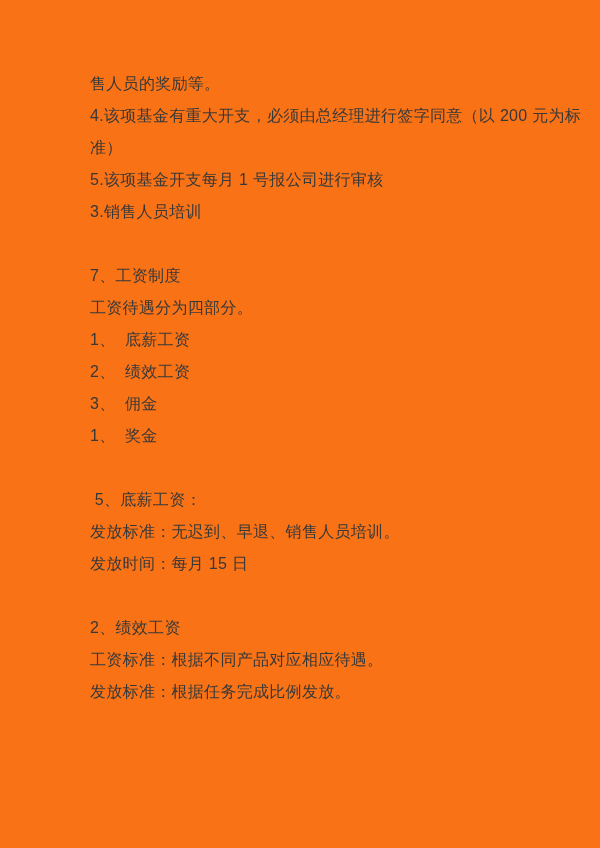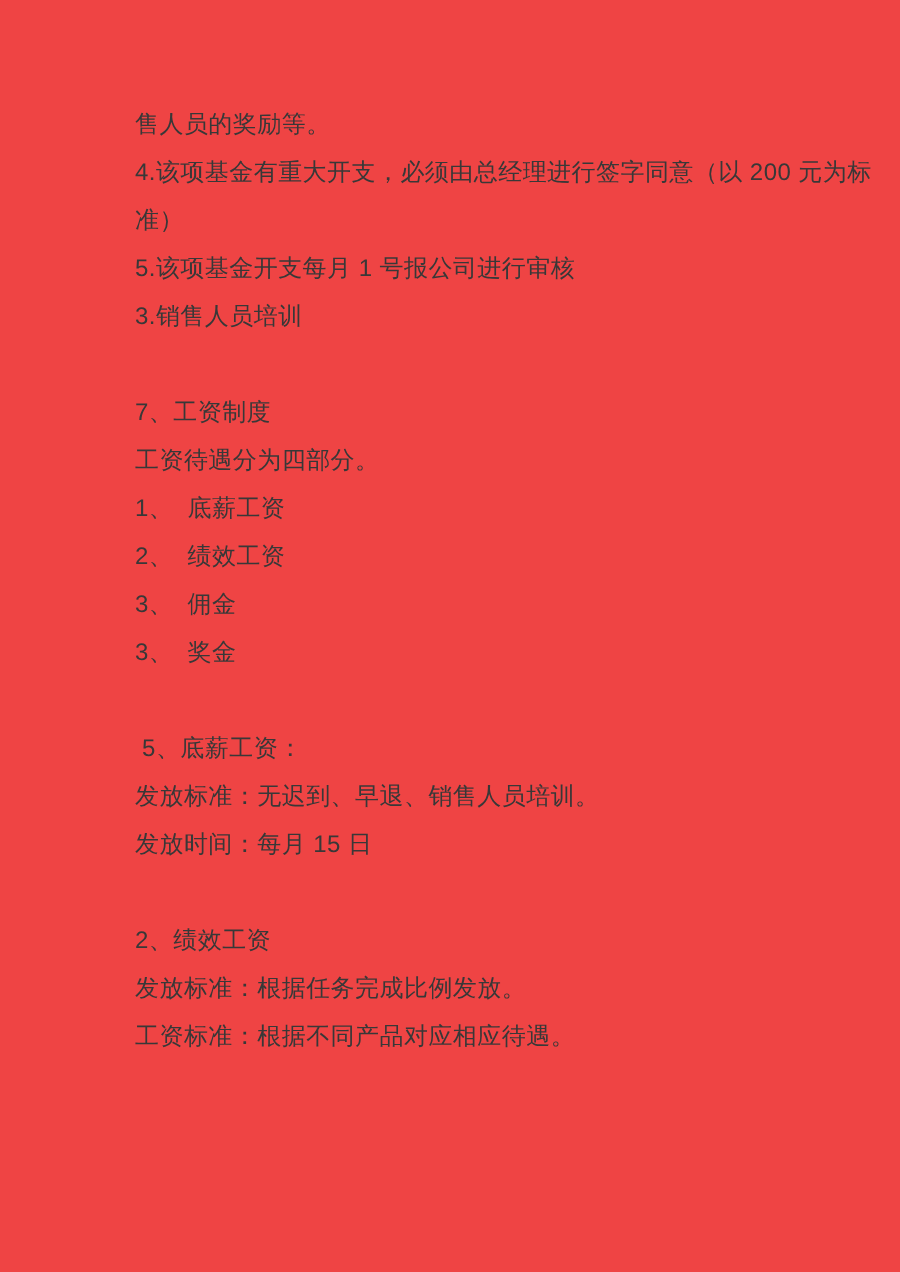--- a/index.html
+++ b/index.html
@@ -10,21 +10,21 @@
   body {
     width: 600px;
     height: 848px;
     overflow: hidden;
     font-family: "Liberation Sans", sans-serif;
   }
   .page {
     box-sizing: border-box;
     width: 600px;
     height: 848px;
-    background: #ef4444;
+    background: #f97316;
     padding: 68px 40px 0 90px;
   }
   .doc-line {
     font-size: 16px;
     line-height: 32px;
     min-height: 32px;
     color: #383838;
     white-space: pre;
     letter-spacing: 0.3px;
   }
@@ -37,22 +37,22 @@
   <div class="doc-line">4.该项基金有重大开支，必须由总经理进行签字同意（以 200 元为标</div>
   <div class="doc-line">准）</div>
   <div class="doc-line">5.该项基金开支每月 1 号报公司进行审核</div>
   <div class="doc-line">3.销售人员培训</div>
   <div class="doc-line"></div>
   <div class="doc-line">7、工资制度</div>
   <div class="doc-line">工资待遇分为四部分。</div>
   <div class="doc-line">1、  底薪工资</div>
   <div class="doc-line">2、  绩效工资</div>
   <div class="doc-line">3、  佣金</div>
-  <div class="doc-line">3、  奖金</div>
+  <div class="doc-line">1、  奖金</div>
   <div class="doc-line"></div>
   <div class="doc-line"> 5、底薪工资：</div>
   <div class="doc-line">发放标准：无迟到、早退、销售人员培训。</div>
   <div class="doc-line">发放时间：每月 15 日</div>
   <div class="doc-line"></div>
   <div class="doc-line">2、绩效工资</div>
+  <div class="doc-line">工资标准：根据不同产品对应相应待遇。</div>
   <div class="doc-line">发放标准：根据任务完成比例发放。</div>
-  <div class="doc-line">工资标准：根据不同产品对应相应待遇。</div>
 </div>
 
 </body></html>

